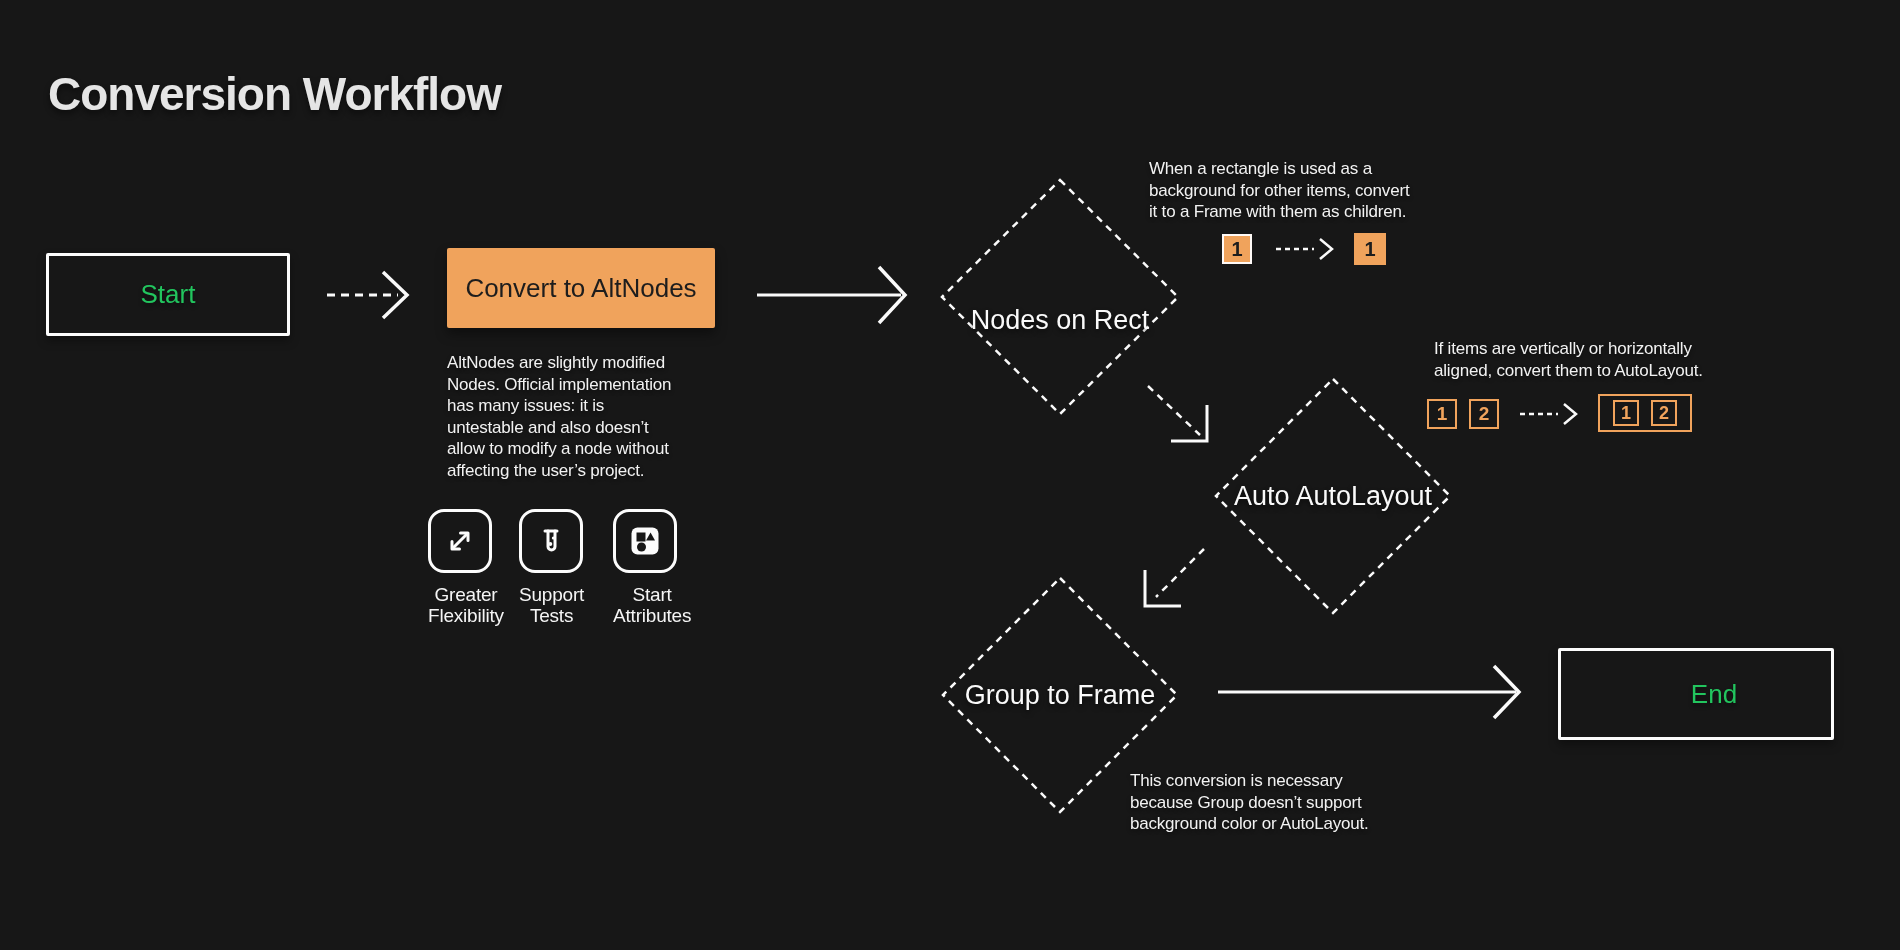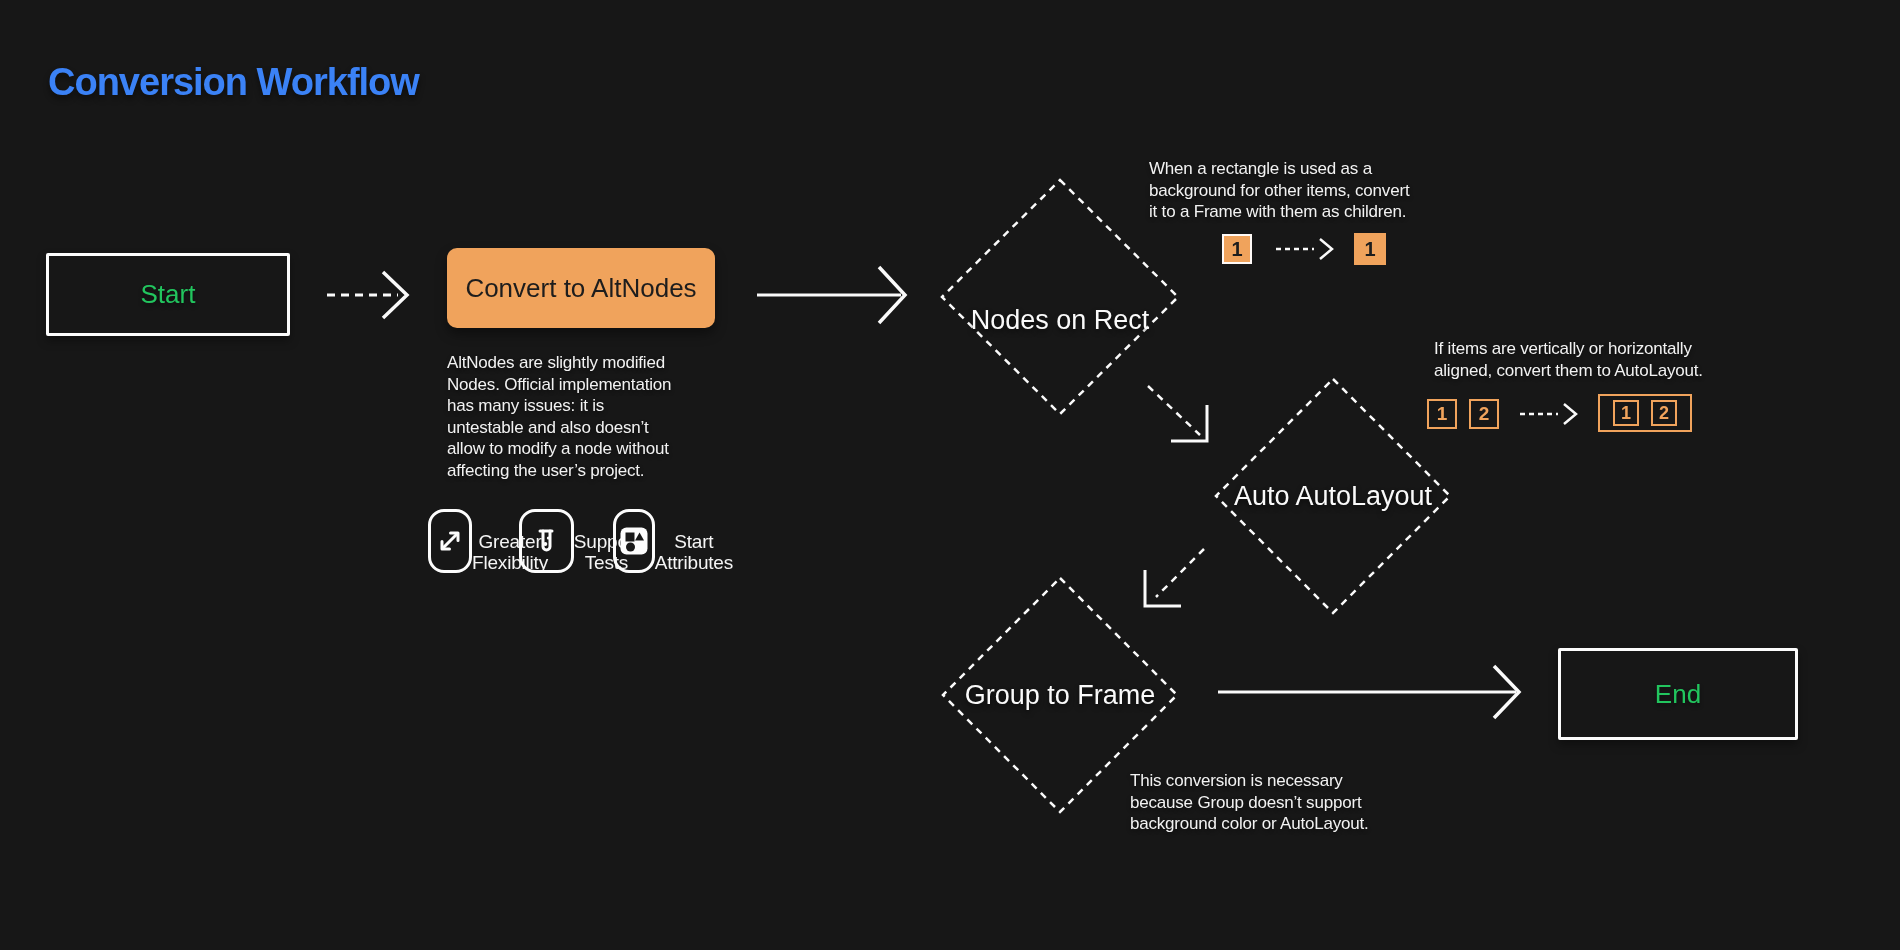--- a/index.html
+++ b/index.html
@@ -12,45 +12,45 @@
   
   #shape-layer{position:absolute;inset:0;width:1900px;height:950px;}
   #shape-layer line,#shape-layer polyline,#shape-layer polygon{
     stroke:#FAFAFA;fill:none;stroke-miterlimit:10;
   }
   .dash{stroke-dasharray:8 6;}
   .dash-d{stroke-dasharray:7 6;}
   .dash-sm{stroke-dasharray:5 4;}
   
   .page-title{
-    left:48px;top:36px;font-size:38px;font-weight:bold;letter-spacing:-1px;
-    color:#3b82f6;text-shadow:0 4px 6px rgba(0,0,0,.45);
+    left:48px;top:36px;font-size:46px;font-weight:bold;letter-spacing:-1px;
+    color:#e5e5e5;text-shadow:0 4px 6px rgba(0,0,0,.45);
   }
   
   .rect-node{
     border:3px solid #FCFCFC;border-radius:2px;display:flex;align-items:center;justify-content:center;
     font-size:26px;color:#22c55e;box-shadow:0 5px 10px rgba(0,0,0,.35);
     text-shadow:0 3px 4px rgba(0,0,0,.4);
   }
   .fill-node{
     background:#F0A35C;display:flex;align-items:center;justify-content:center;
-    font-size:26px;color:#1D1D1D;border-radius:10px;box-shadow:0 6px 12px rgba(0,0,0,.4);
+    font-size:26px;color:#1D1D1D;border-radius:2px;box-shadow:0 6px 12px rgba(0,0,0,.4);
   }
   
   .diamond-label{
     transform:translate(-50%,-50%);font-size:27px;color:#FAFAFA;white-space:nowrap;
     text-shadow:0 3px 5px rgba(0,0,0,.5);
   }
   
   .note{
     font-size:17px;line-height:21.5px;letter-spacing:-0.2px;color:#F2F2F2;
     white-space:pre;text-shadow:0 2px 4px rgba(0,0,0,.45);
   }
   
-  .feature{width:120px;display:flex;flex-direction:row;align-items:flex-end;}
+  .feature{width:120px;display:flex;flex-direction:column;align-items:flex-start;}
   .feature-icon-box{
     width:58px;height:58px;border:3px solid #FCFCFC;border-radius:16px;
     display:flex;align-items:center;justify-content:center;
   }
   .feature-icon-box svg{display:block;}
   .feature-icon-box .stroke{stroke:#FCFCFC;stroke-width:3;fill:none;stroke-linecap:round;stroke-linejoin:round;}
   .feature-label{
     margin-top:11px;font-size:19px;line-height:21px;text-align:center;white-space:pre;
     letter-spacing:-0.2px;color:#F5F5F5;
   }
@@ -185,13 +185,13 @@
 <div class="abs chip chip-outline" style="left:1469px;top:399px;">2</div>
 <div class="abs chip-group" style="left:1598px;top:394px;">
   <div class="chip chip-outline">1</div>
   <div class="chip chip-outline">2</div>
 </div>
 
 <div class="abs note" style="left:1130px;top:770px;">This conversion is necessary
 because Group doesn’t support
 background color or AutoLayout.</div>
 
-<div class="abs rect-node" style="left:1558px;top:648px;width:234px;height:86px;">End</div>
+<div class="abs rect-node" style="left:1558px;top:648px;width:234px;height:86px;padding-left:36px;">End</div>
 
 </body></html>

